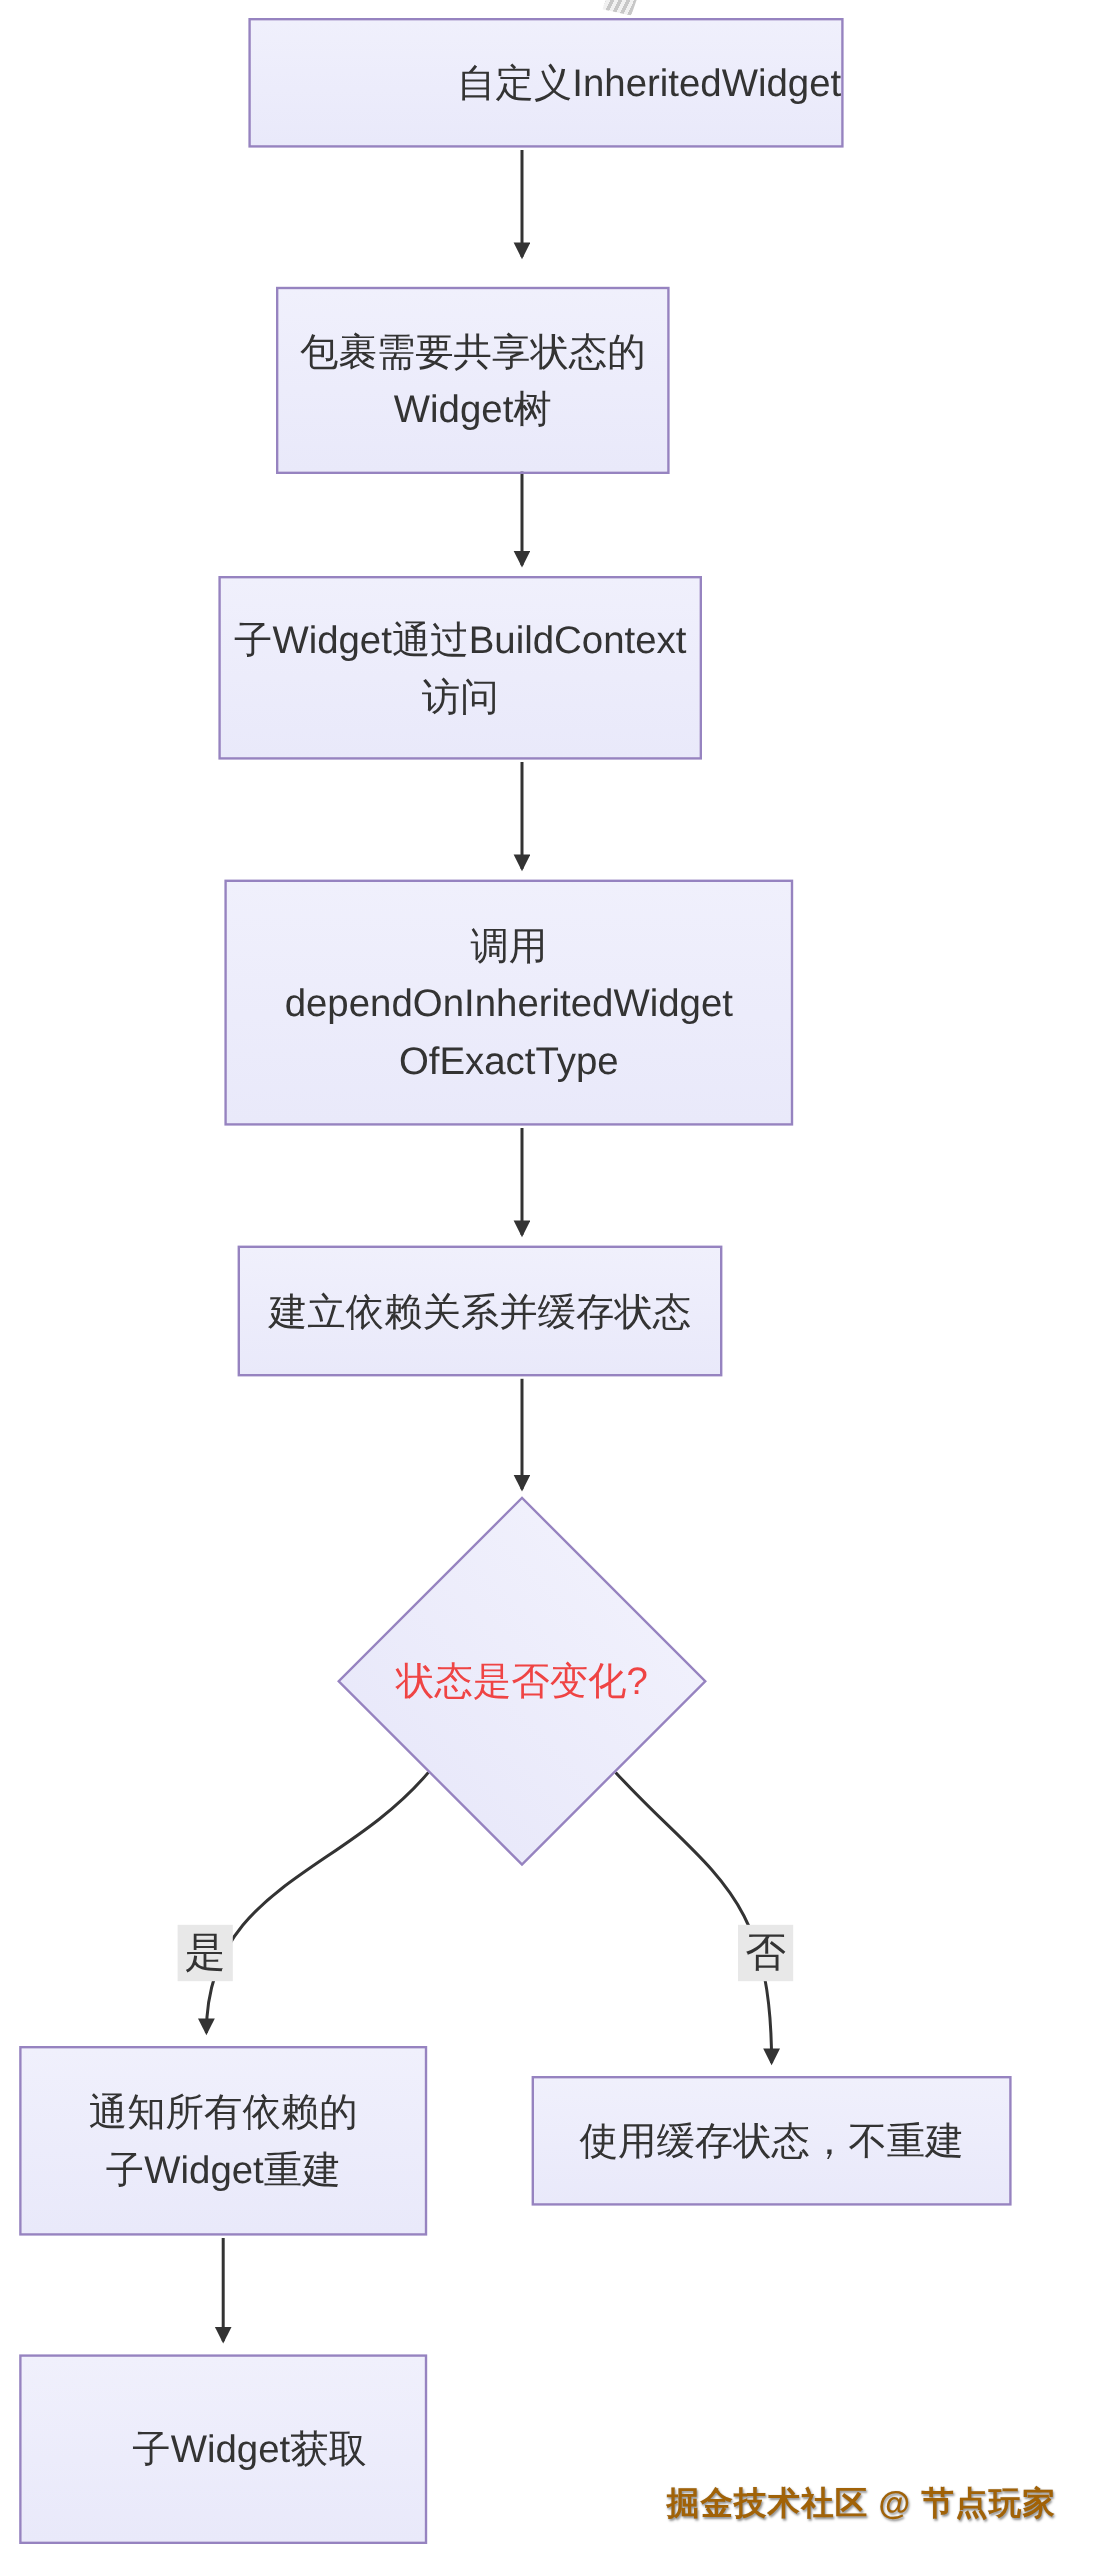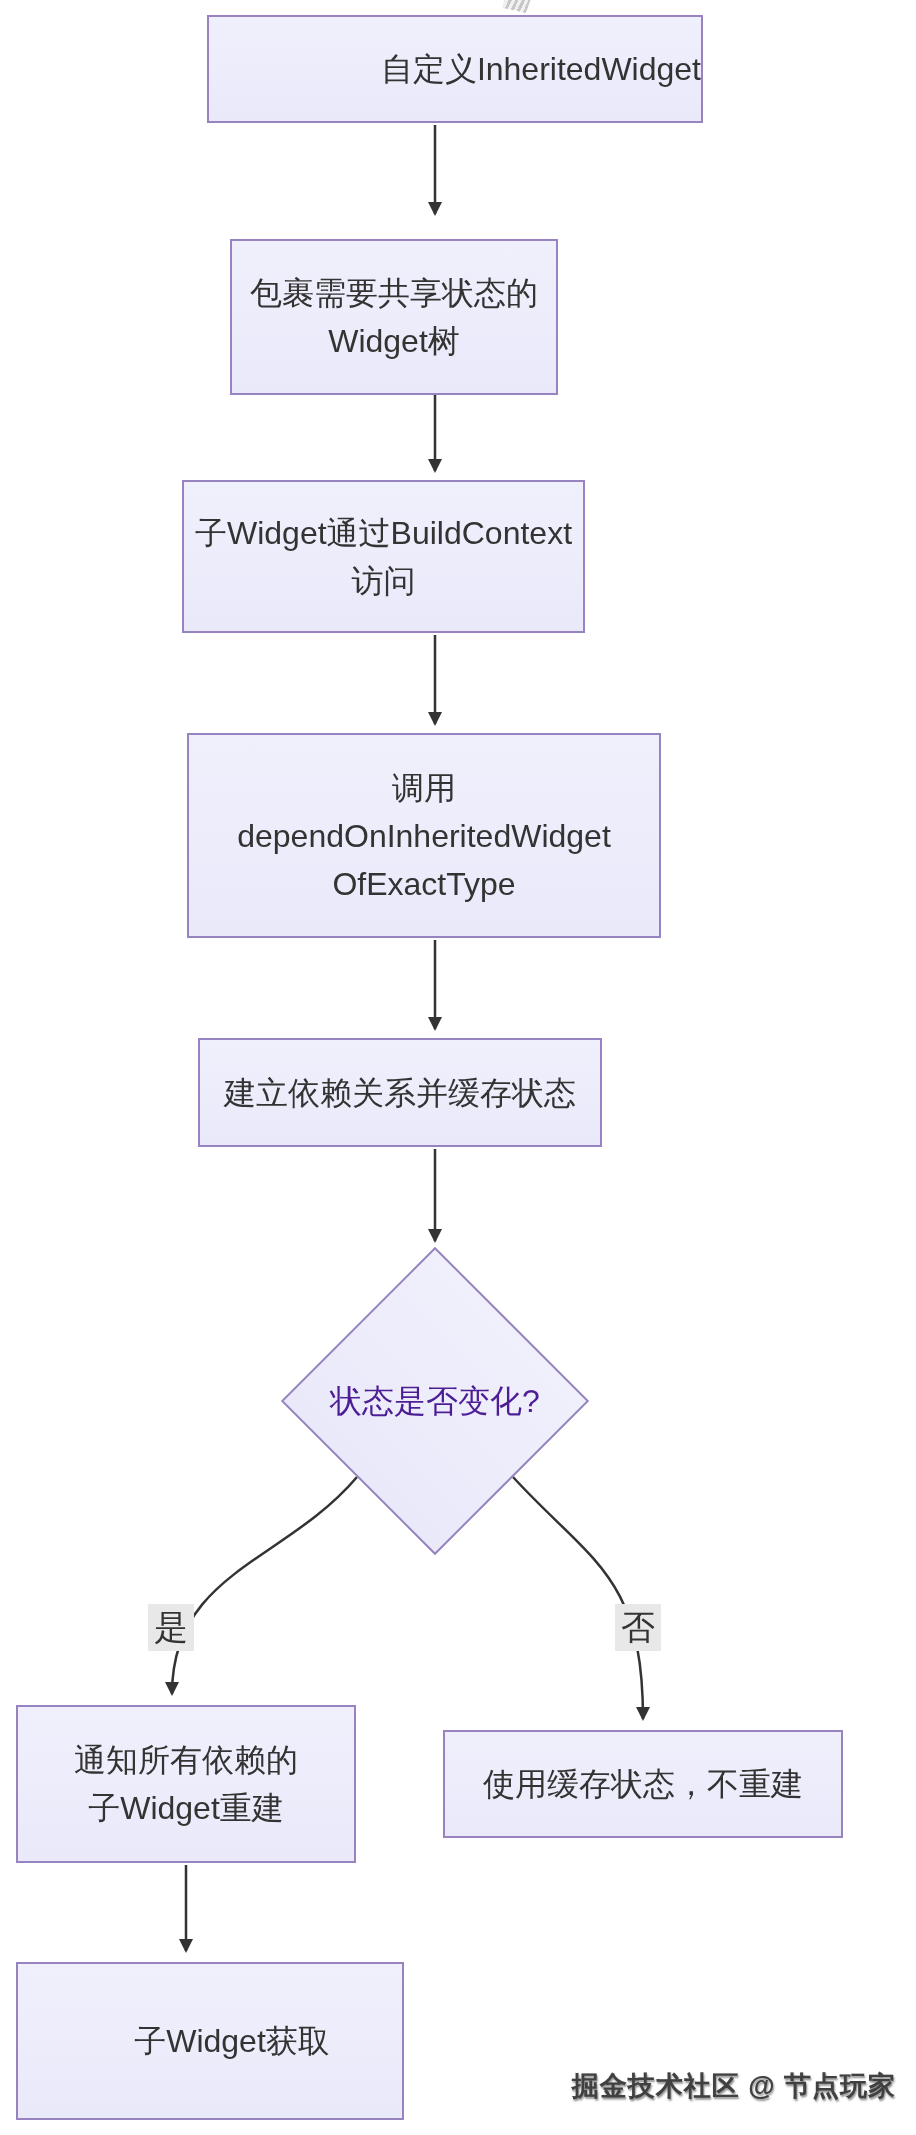--- a/index.html
+++ b/index.html
@@ -32,39 +32,39 @@
   .node span { display: block; white-space: nowrap; }
 
   
   .n-custom   { left: 207px; top: 15px;   width: 496px; height: 108px; align-items: flex-end; }
   .n-wrap     { left: 230px; top: 239px;  width: 328px; height: 156px; }
   .n-access   { left: 182px; top: 480px;  width: 403px; height: 153px; }
   .n-depend   { left: 187px; top: 733px;  width: 474px; height: 205px; }
   .n-build    { left: 198px; top: 1038px; width: 404px; height: 109px; }
   .n-notify   { left: 16px;  top: 1705px; width: 340px; height: 158px; }
   .n-cache    { left: 443px; top: 1730px; width: 400px; height: 108px; }
-  .n-refresh  { left: 16px;  top: 1962px; width: 388px; height: 158px; padding-left: 44px; }
+  .n-refresh  { left: 16px;  top: 1962px; width: 340px; height: 158px; padding-left: 44px; }
 
   
   .diamond-shape {
     position: absolute;
     left: 326px; top: 1292px;
     width: 218px; height: 218px;
     transform: rotate(45deg);
     background: linear-gradient(180deg, #f0f0fc, #e9e9fa);
     border: 2px solid #9683c0;
   }
   .diamond-label {
     position: absolute;
     left: 285px; top: 1377px;
     width: 300px;
     text-align: center;
     font-size: 32px;
     line-height: 48px;
-    color: #4c1d95;
+    color: #ef4444;
   }
 
   
   .edges {
     position: absolute;
     left: 0; top: 0;
     width: 916px; height: 2135px;
     pointer-events: none;
   }
 
@@ -74,25 +74,25 @@
     color: #333333;
     font-size: 34px;
     line-height: 1.2;
     padding: 3px 6px;
   }
   .lbl-yes { left: 148px; top: 1604px; }
   .lbl-no  { left: 615px; top: 1604px; }
 
   .watermark {
     position: absolute;
-    right: 20px; top: 2068px;
+    right: 36px; top: 2068px;
     font-size: 27px;
     font-weight: bold;
     letter-spacing: 1px;
-    color: #404040;
+    color: #a16207;
     text-shadow: 1px 2px 2px #8f8f8f, 0 0 1px #c9c9c9;
     white-space: nowrap;
   }
 
   
   .artifact {
     position: absolute;
     left: 502px; top: 0;
     width: 30px; height: 13px;
     background: repeating-linear-gradient(115deg, #9a9a9a 0 3px, #e6e6e6 3px 6px);

